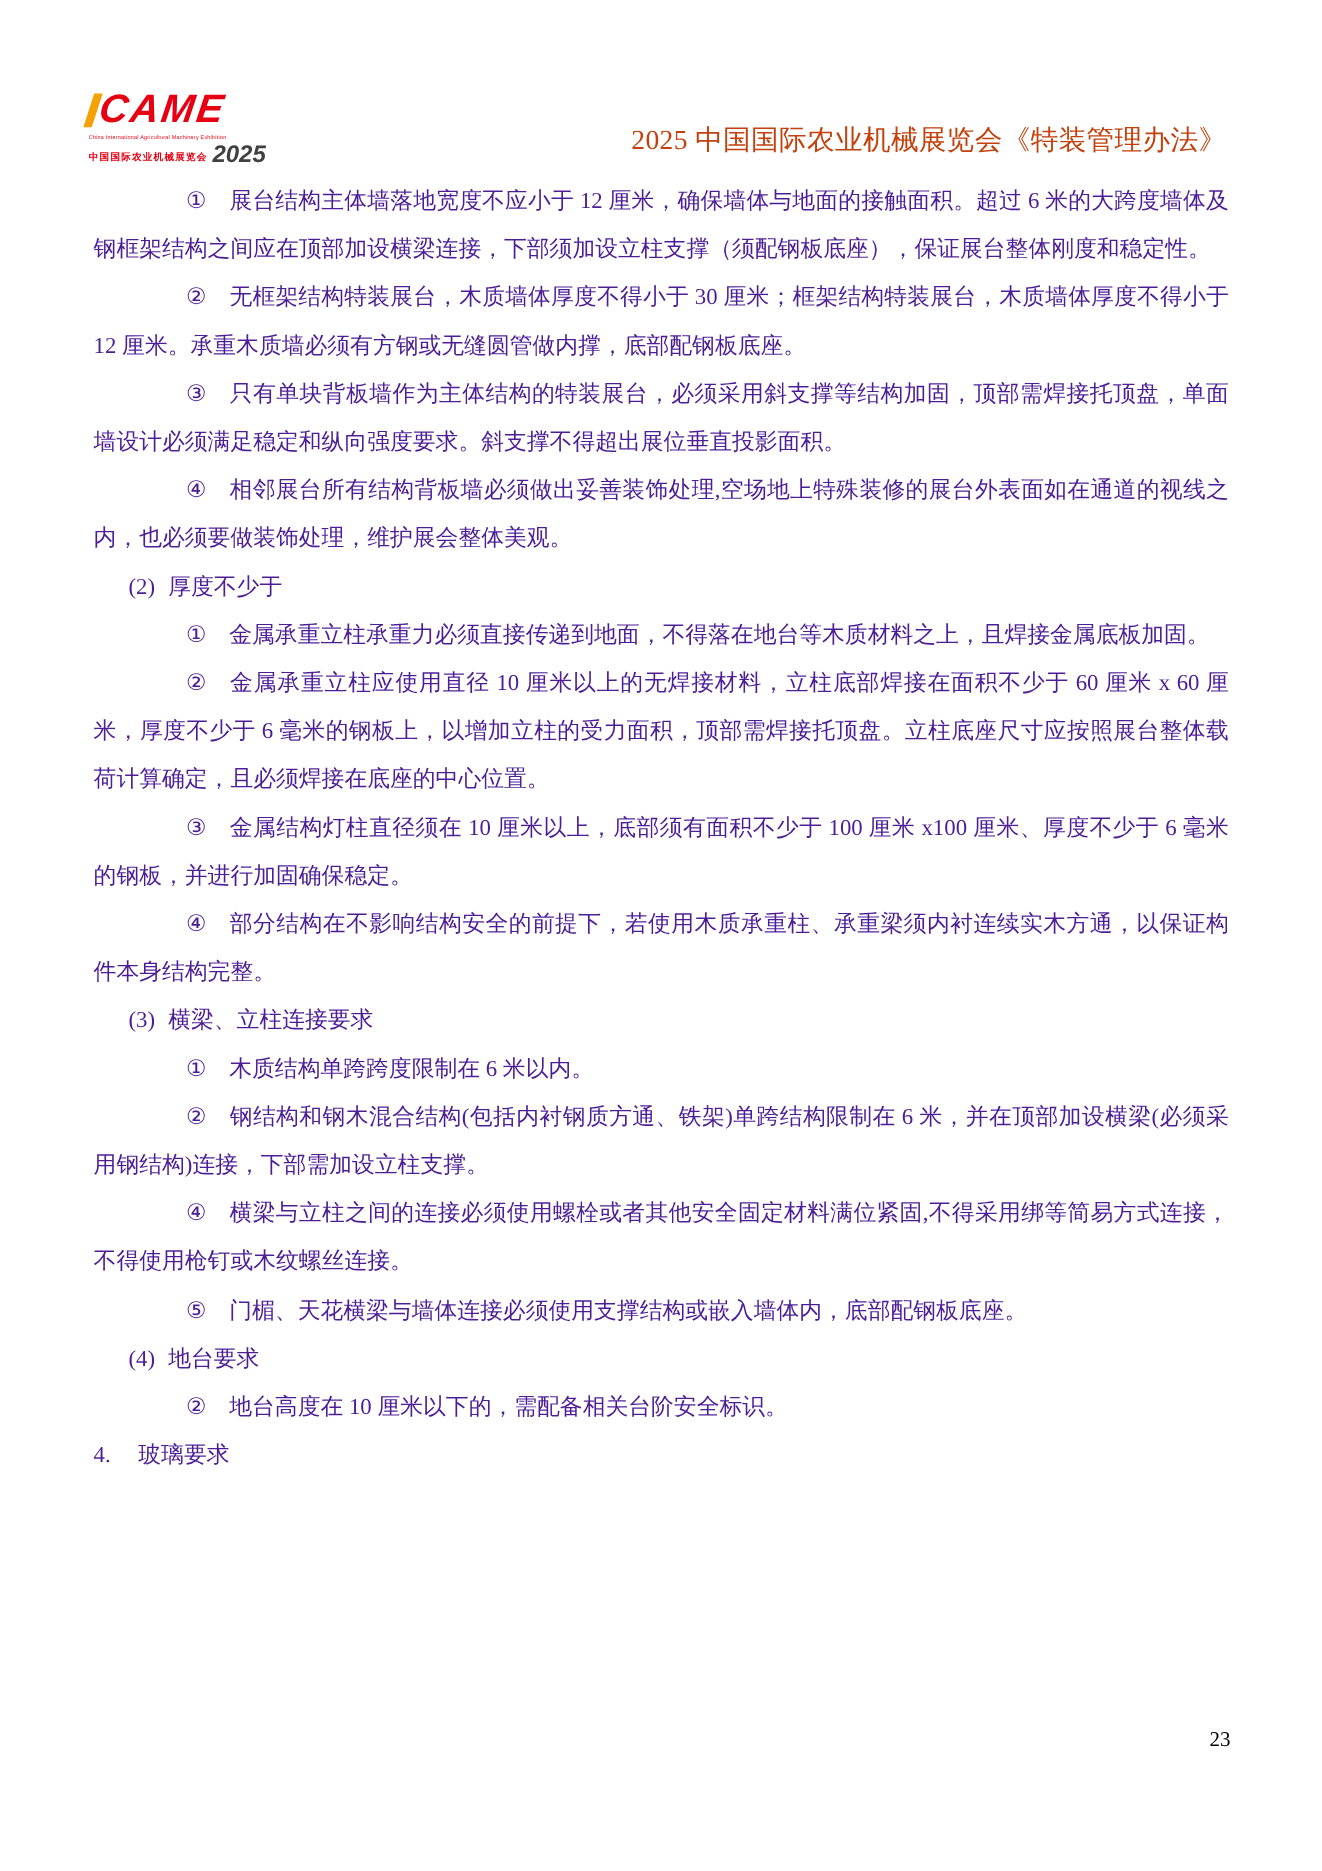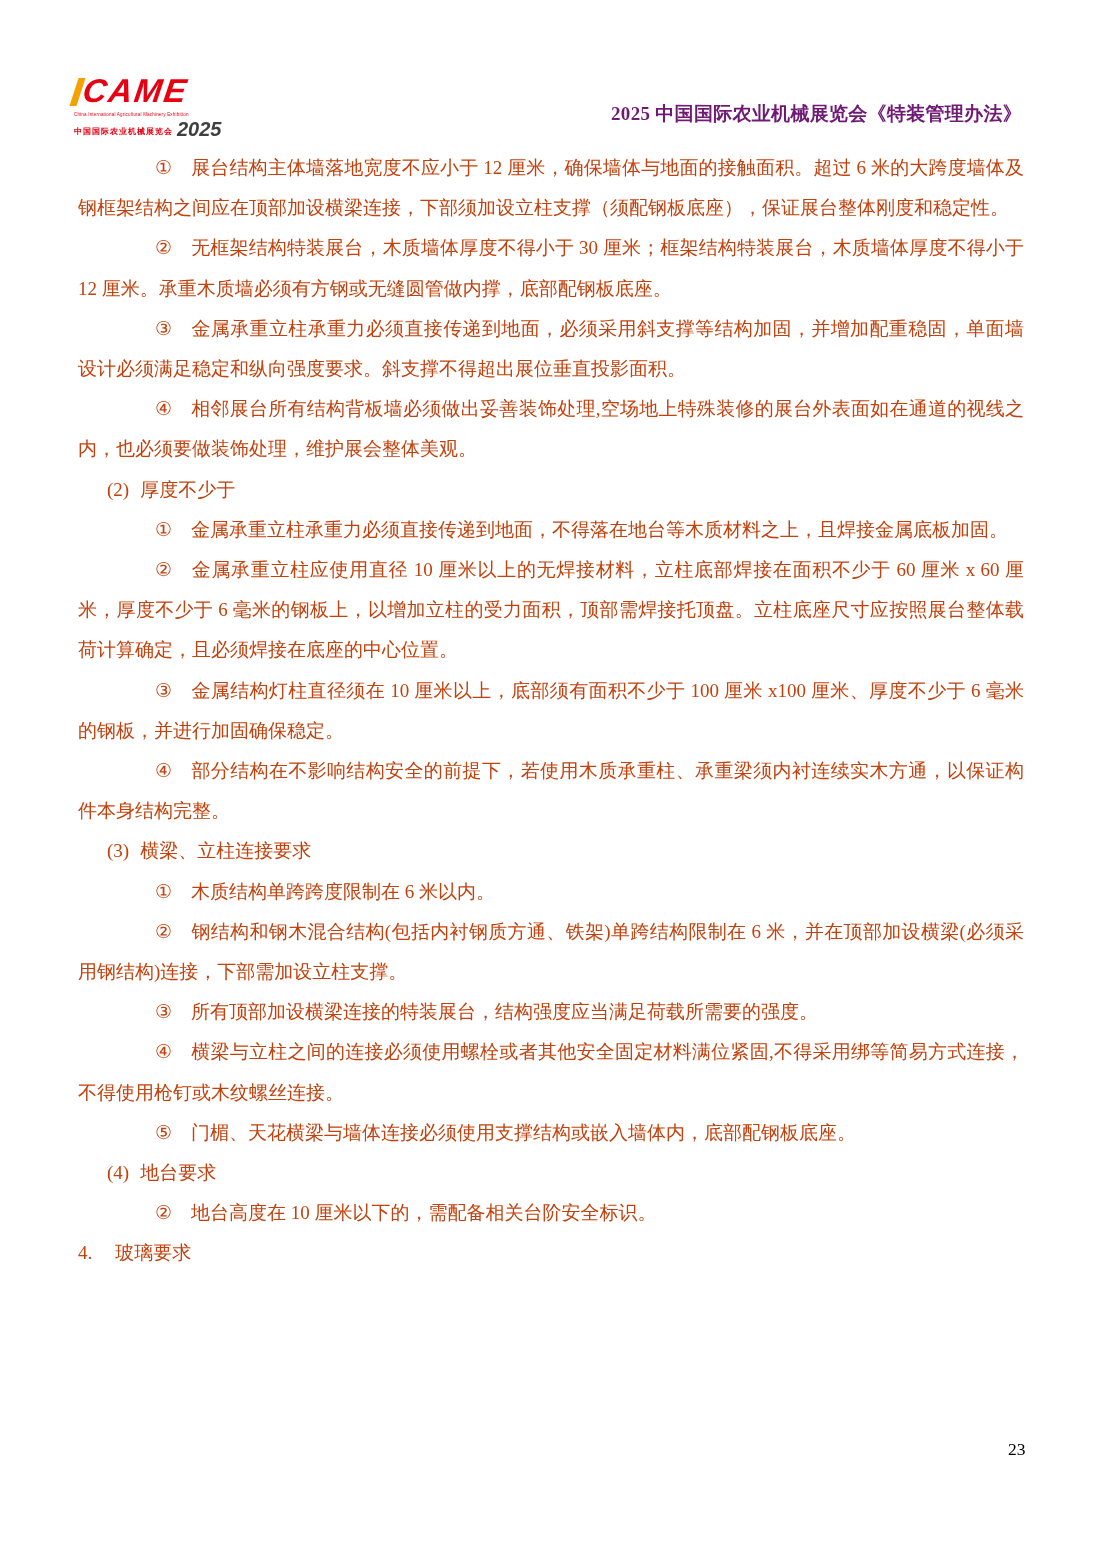--- a/index.html
+++ b/index.html
@@ -21,27 +21,27 @@
     font-style:italic; font-weight:900; font-size:33px; letter-spacing:2px;
     color:#e60012; transform:skewX(-8deg); line-height:1;
   }
   .logo-subline { white-space:nowrap; line-height:1.1; margin-top:1px; }
   .logo-en { display:block; font-family:"Liberation Sans",sans-serif; font-size:4.5px; color:#e60012; letter-spacing:0.2px; }
   .logo-cn { font-family:"Liberation Sans",sans-serif; font-size:8px; font-weight:bold; color:#e60012; letter-spacing:1px; vertical-align:2px;margin-top:20px; }
   .logo-year { font-family:"Liberation Sans",sans-serif; font-style:italic; font-weight:900; font-size:20px; color:#404040; margin-left:4px;text-align:center; }
   
   .header-title {
     position:absolute; top:101px; right:80px;
-    font-size:19px; letter-spacing:0.3px; color:#701a75;font-weight:bold;
+    font-size:23px; letter-spacing:0.3px; color:#c2410c;
   }
   
   .body {
     position:absolute; top:148px; left:78px; width:946px;
     font-size:19px; line-height:40.2px; text-align:justify;
-    color:#c2410c;
+    color:#4c1d95;
   }
   p.item     { text-indent:77px; }
   p.item .marker    { margin-right:19px; }
   p.section  { text-indent:29px; }
   p.section .marker { margin-right:11px; }
   p.toplevel { text-indent:0; }
   p.toplevel .marker{ margin-right:23px; }
   
   .page-number { position:absolute; left:1008px; top:1439px; font-size:17.5px; color:#000; }
 </style>
@@ -56,31 +56,30 @@
       <span class="logo-en">China International Agricultural Machinery Exhibition</span>
       <span class="logo-cn">中国国际农业机械展览会</span><span class="logo-year">2025</span>
     </div>
   </div>
 
   <div class="header-title">2025 中国国际农业机械展览会《特装管理办法》</div>
 
   <main class="body">
     <p class="item"><span class="marker">①</span><span>展台结构主体墙落地宽度不应小于 12 厘米，确保墙体与地面的接触面积。超过 6 米的大跨度墙体及钢框架结构之间应在顶部加设横梁连接，下部须加设立柱支撑（须配钢板底座），保证展台整体刚度和稳定性。</span></p>
     <p class="item"><span class="marker">②</span><span>无框架结构特装展台，木质墙体厚度不得小于 30 厘米；框架结构特装展台，木质墙体厚度不得小于 12 厘米。承重木质墙必须有方钢或无缝圆管做内撑，底部配钢板底座。</span></p>
-    <p class="item"><span class="marker">③</span><span>金属承重立柱承重力必须直接传递到地面，必须采用斜支撑等结构加固，并增加配重稳固，单面墙设计必须满足稳定和纵向强度要求。斜支撑不得超出展位垂直投影面积。</span></p>
+    <p class="item"><span class="marker">③</span><span>只有单块背板墙作为主体结构的特装展台，必须采用斜支撑等结构加固，顶部需焊接托顶盘，单面墙设计必须满足稳定和纵向强度要求。斜支撑不得超出展位垂直投影面积。</span></p>
     <p class="item"><span class="marker">④</span><span>相邻展台所有结构背板墙必须做出妥善装饰处理,空场地上特殊装修的展台外表面如在通道的视线之内，也必须要做装饰处理，维护展会整体美观。</span></p>
     <p class="section"><span class="marker">(2)</span><span>厚度不少于</span></p>
     <p class="item"><span class="marker">①</span><span>金属承重立柱承重力必须直接传递到地面，不得落在地台等木质材料之上，且焊接金属底板加固。</span></p>
     <p class="item"><span class="marker">②</span><span>金属承重立柱应使用直径 10 厘米以上的无焊接材料，立柱底部焊接在面积不少于 60 厘米 x 60 厘米，厚度不少于 6 毫米的钢板上，以增加立柱的受力面积，顶部需焊接托顶盘。立柱底座尺寸应按照展台整体载荷计算确定，且必须焊接在底座的中心位置。</span></p>
     <p class="item"><span class="marker">③</span><span>金属结构灯柱直径须在 10 厘米以上，底部须有面积不少于 100 厘米 x100 厘米、厚度不少于 6 毫米的钢板，并进行加固确保稳定。</span></p>
     <p class="item"><span class="marker">④</span><span>部分结构在不影响结构安全的前提下，若使用木质承重柱、承重梁须内衬连续实木方通，以保证构件本身结构完整。</span></p>
     <p class="section"><span class="marker">(3)</span><span>横梁、立柱连接要求</span></p>
     <p class="item"><span class="marker">①</span><span>木质结构单跨跨度限制在 6 米以内。</span></p>
     <p class="item"><span class="marker">②</span><span>钢结构和钢木混合结构(包括内衬钢质方通、铁架)单跨结构限制在 6 米，并在顶部加设横梁(必须采用钢结构)连接，下部需加设立柱支撑。</span></p>
-    <p class="item"><span class="marker">③</span><span>所有顶部加设横梁连接的特装展台，结构强度应当满足荷载所需要的强度。</span></p>
     <p class="item"><span class="marker">④</span><span>横梁与立柱之间的连接必须使用螺栓或者其他安全固定材料满位紧固,不得采用绑等简易方式连接，不得使用枪钉或木纹螺丝连接。</span></p>
     <p class="item"><span class="marker">⑤</span><span>门楣、天花横梁与墙体连接必须使用支撑结构或嵌入墙体内，底部配钢板底座。</span></p>
     <p class="section"><span class="marker">(4)</span><span>地台要求</span></p>
     <p class="item"><span class="marker">②</span><span>地台高度在 10 厘米以下的，需配备相关台阶安全标识。</span></p>
     <p class="toplevel"><span class="marker">4.</span><span>玻璃要求</span></p>
   </main>
 
   <div class="page-number">23</div>
 
 </div>

